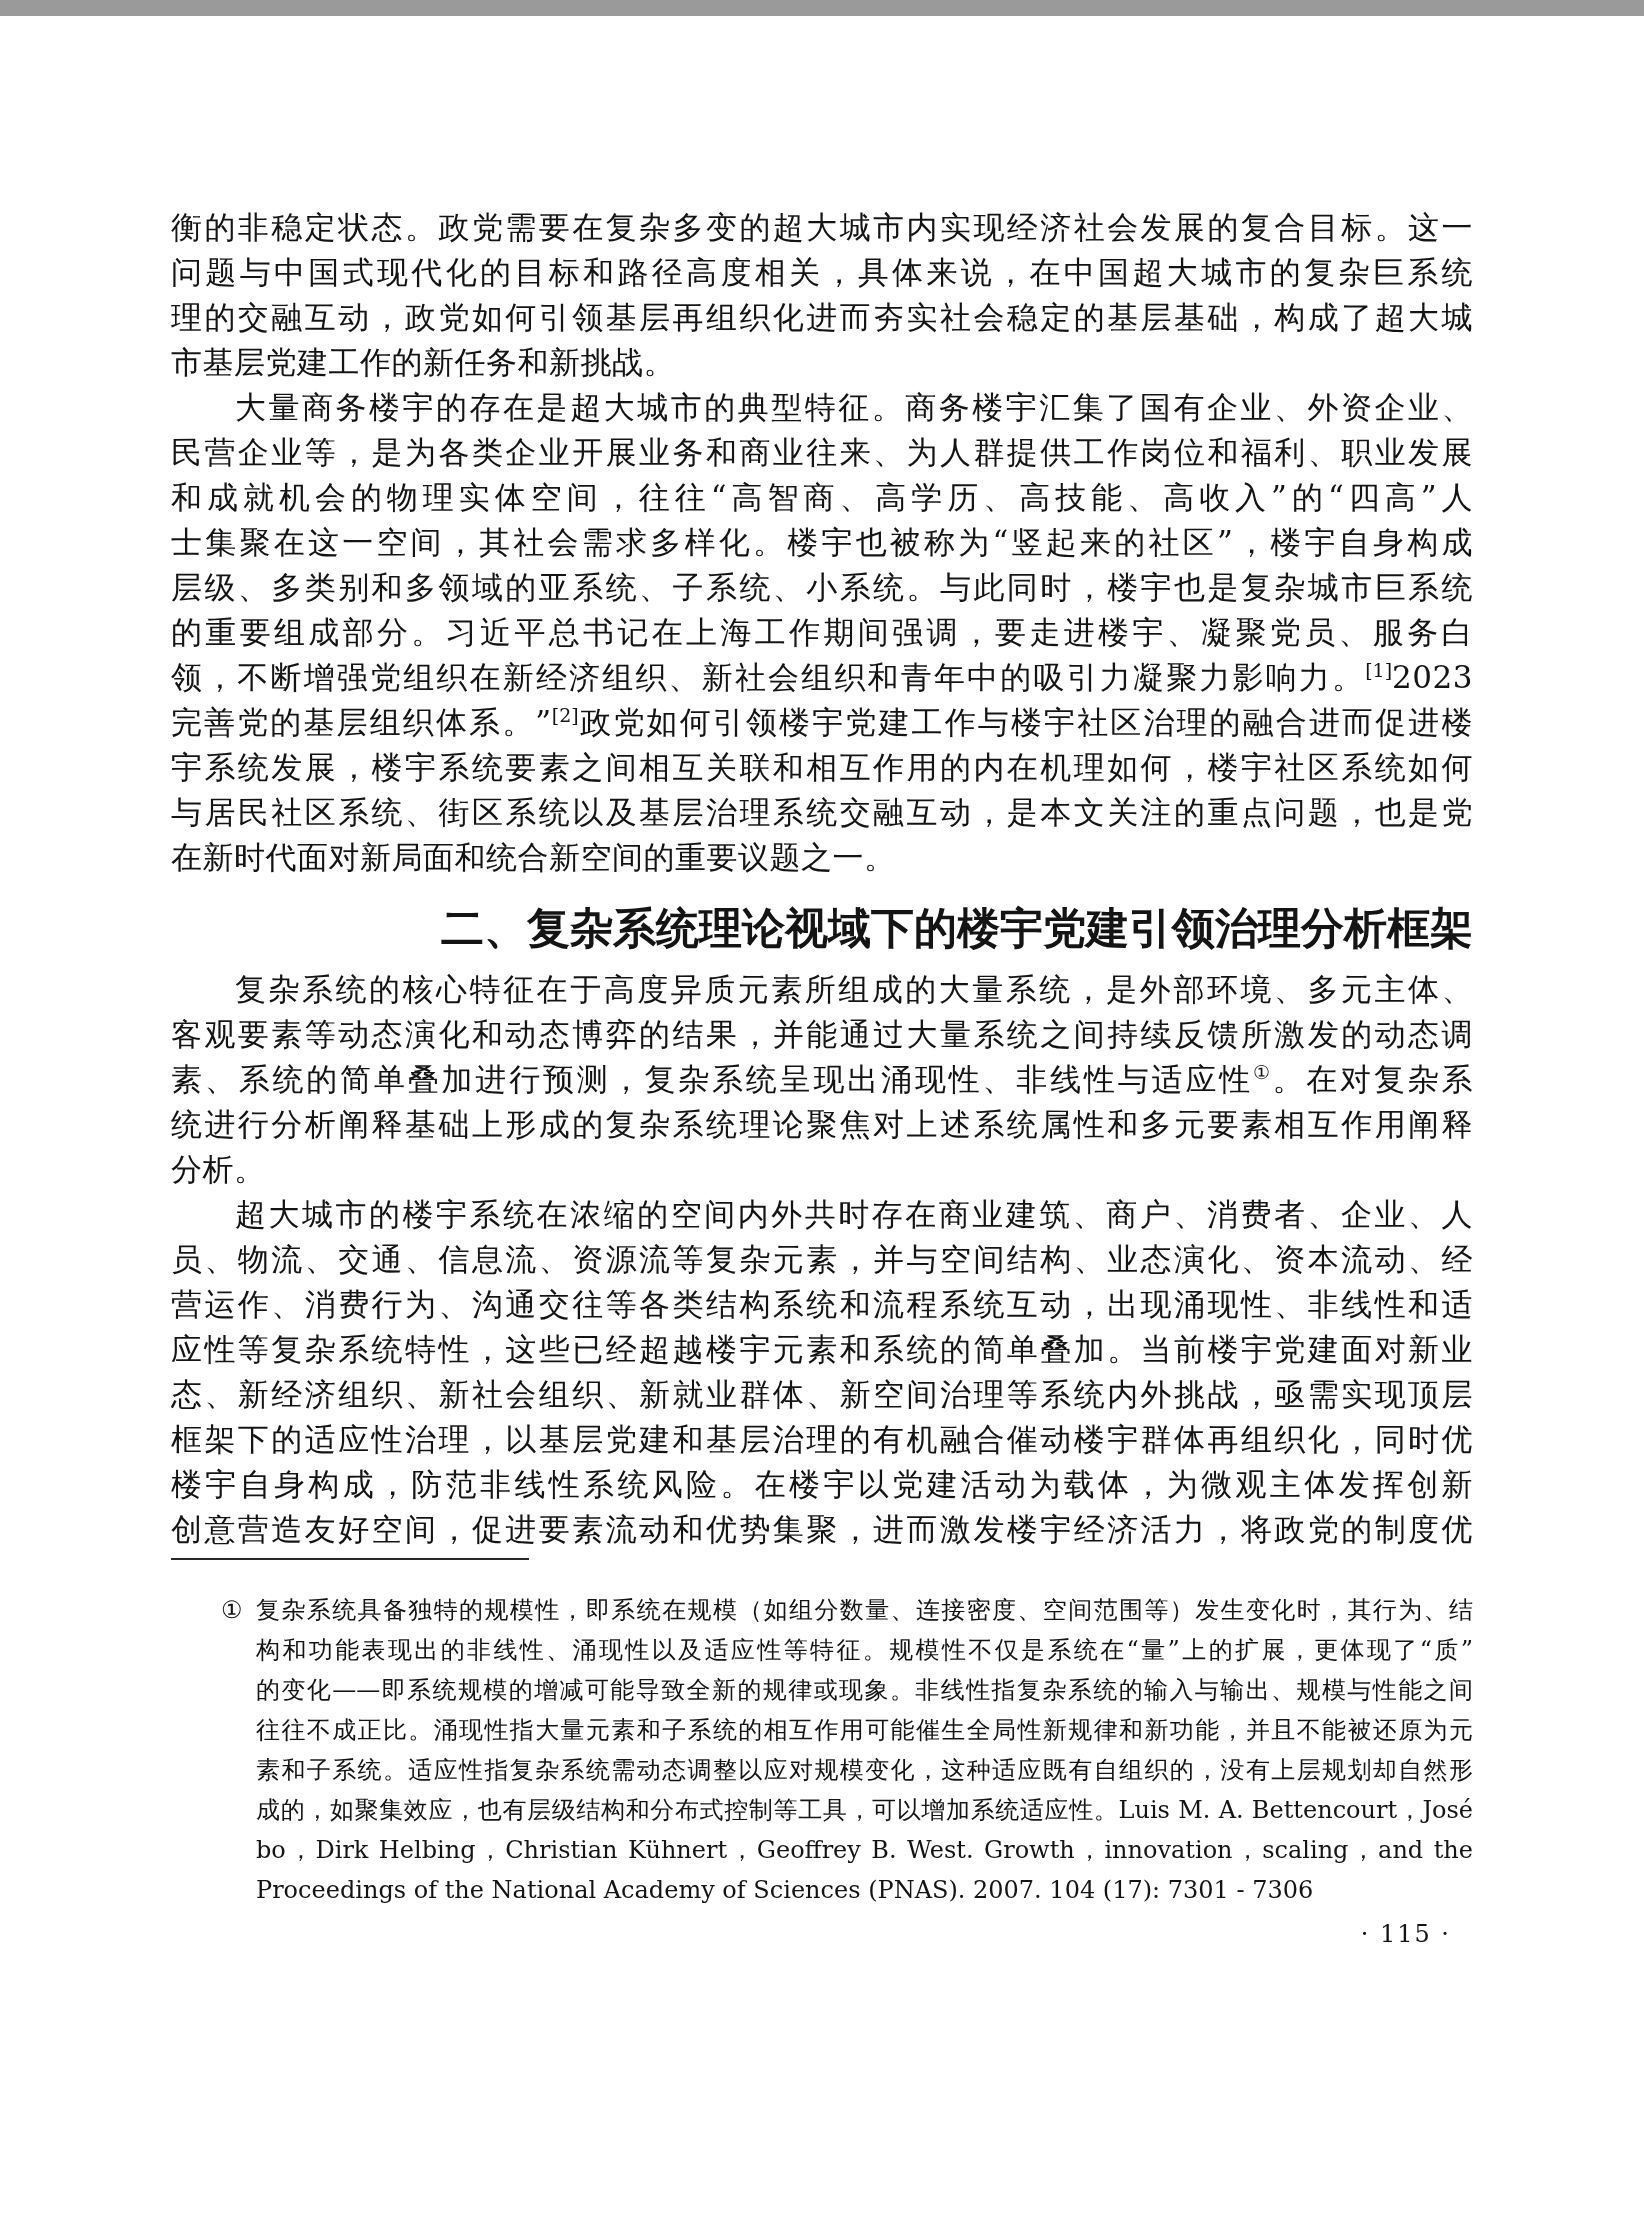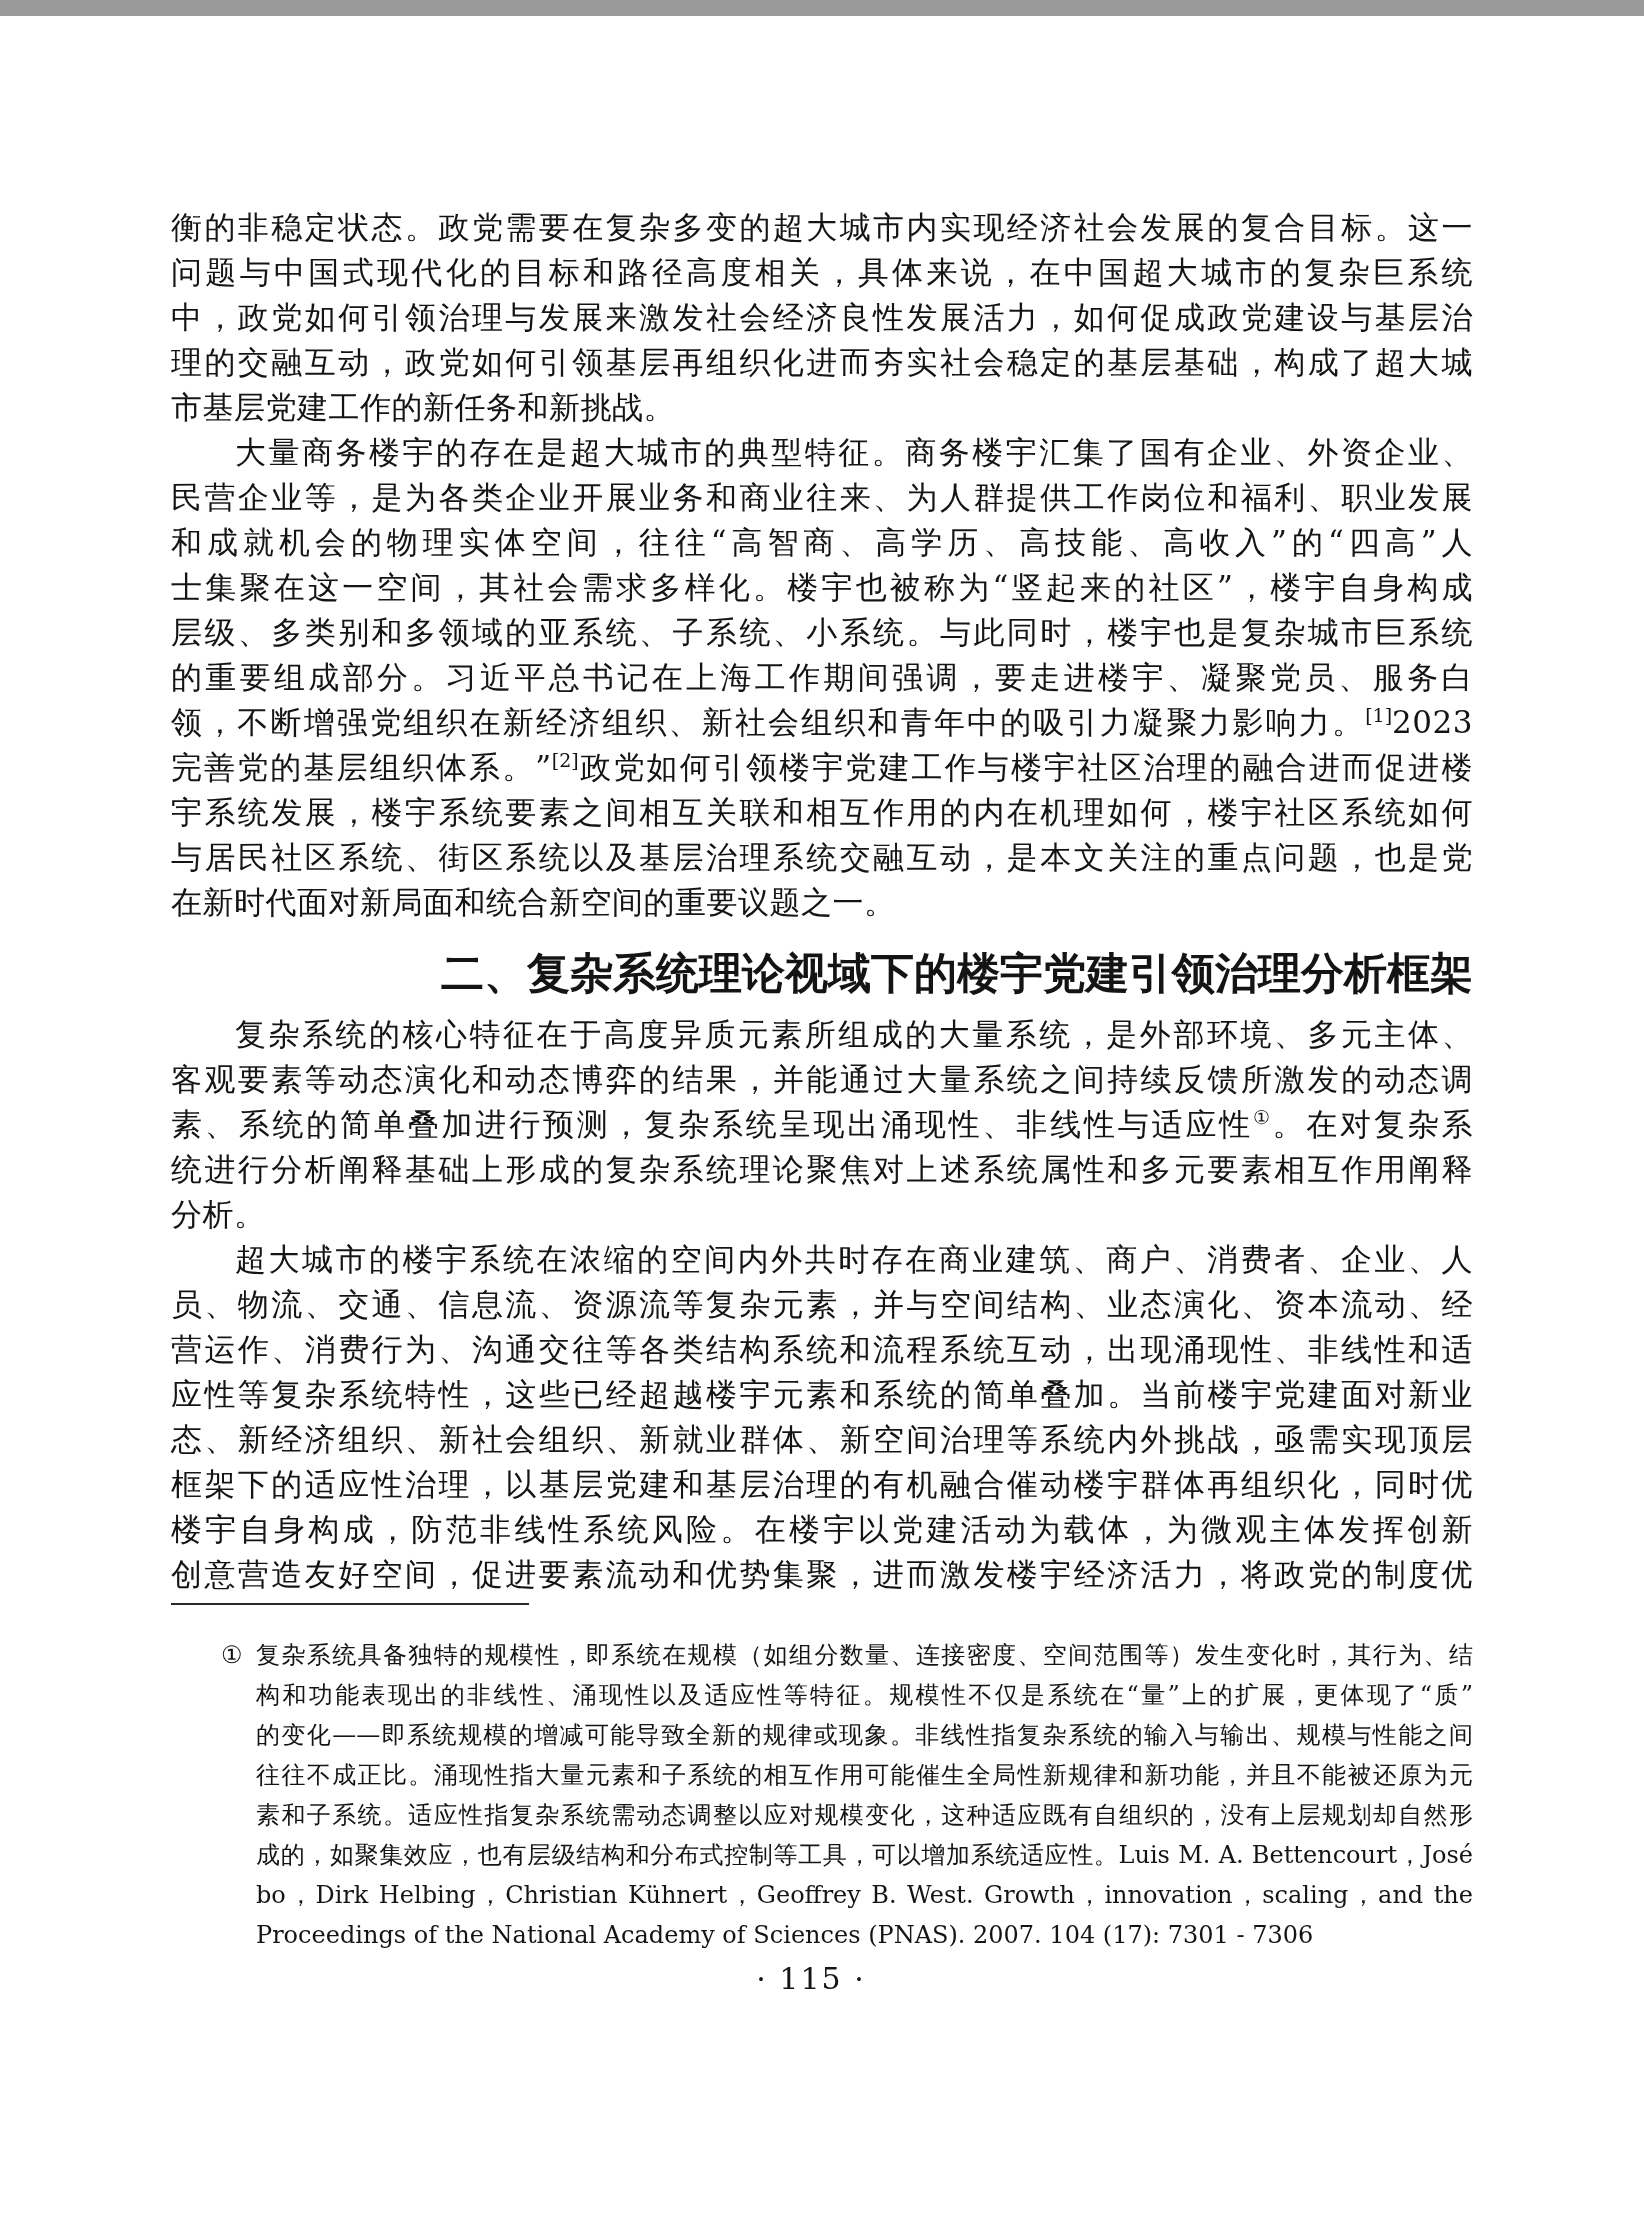--- a/index.html
+++ b/index.html
@@ -67,36 +67,35 @@
     font-size: 24px;
     line-height: 40px;
     height: 40px;
     overflow: hidden;
     text-align: justify;
     text-align-last: justify;
   }
   .fl.end { text-align-last: left; }
   .pageno {
     margin-top: 4px;
-    text-align: center;
+    text-align: right;
     padding-right: 22px;
-    font-size: 30px;
+    font-size: 24px;
     line-height: 40px;
     letter-spacing: 2px;
   }
 </style>
 </head>
 <body>
 
 <div class="page">
 
   <div>
     <div class="bl">衡的非稳定状态。政党需要在复杂多变的超大城市内实现经济社会发展的复合目标。这一</div>
     <div class="bl">问题与中国式现代化的目标和路径高度相关，具体来说，在中国超大城市的复杂巨系统</div>
-    <div class="bl">中，政党如何引领治理与发展来激发社会经济良性发展活力，如何促成政党建设与基层治</div>
     <div class="bl">理的交融互动，政党如何引领基层再组织化进而夯实社会稳定的基层基础，构成了超大城</div>
     <div class="bl end">市基层党建工作的新任务和新挑战。</div>
   </div>
 
   <div>
     <div class="bl ind">大量商务楼宇的存在是超大城市的典型特征。商务楼宇汇集了国有企业、外资企业、</div>
     <div class="bl">民营企业等，是为各类企业开展业务和商业往来、为人群提供工作岗位和福利、职业发展</div>
     <div class="bl">和成就机会的物理实体空间，往往“高智商、高学历、高技能、高收入”的“四高”人</div>
     <div class="bl">士集聚在这一空间，其社会需求多样化。楼宇也被称为“竖起来的社区”，楼宇自身构成</div>
     <div class="bl">层级、多类别和多领域的亚系统、子系统、小系统。与此同时，楼宇也是复杂城市巨系统</div>

